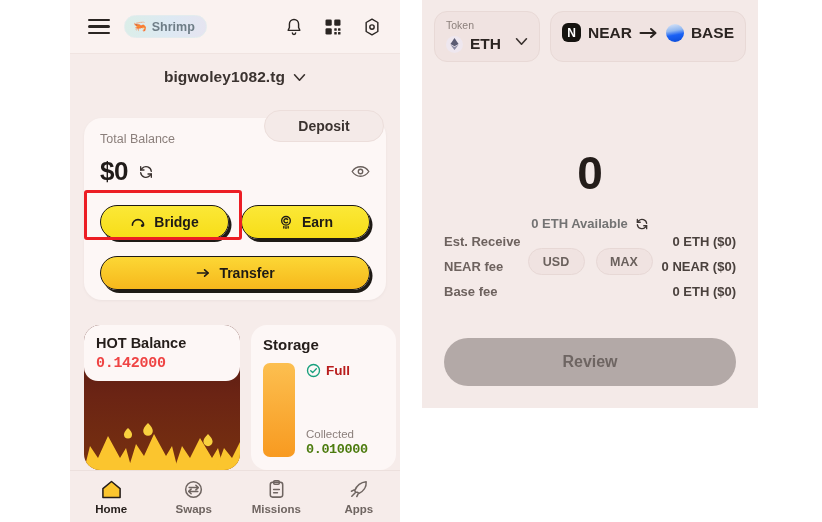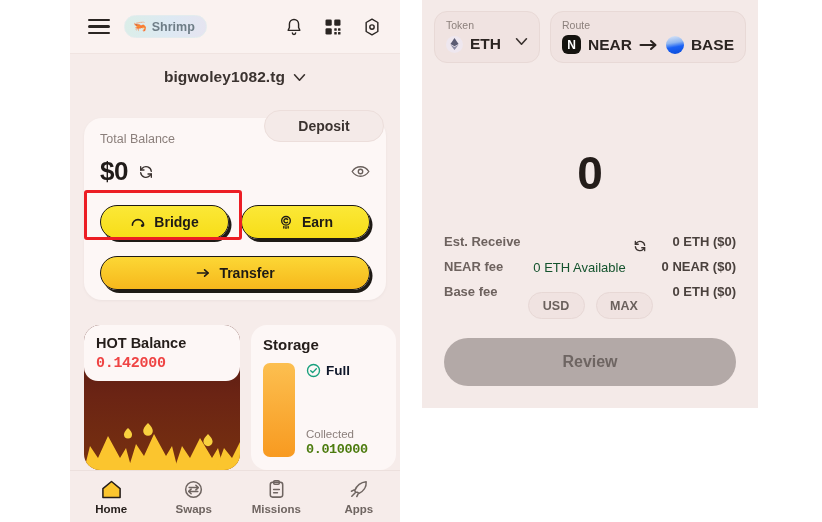--- a/index.html
+++ b/index.html
@@ -98,21 +98,21 @@
     width:145px; height:145px; border-radius:16px; background:#fdf7f6;
     padding:11px 12px; position:relative;
   }
   .st-title { font-size:15px; font-weight:800; color:#241d1a; }
   .st-body { display:flex; gap:11px; margin-top:10px; }
   .st-bar { width:32px; height:94px; border-radius:7px;
     background: linear-gradient(180deg,#fcbf50 0%,#f89a20 100%); flex:none; }
   .st-right { flex:1; display:flex; flex-direction:column; }
   .full-row { display:flex; align-items:center; gap:5px; }
   .check-ic { width:15px; height:15px; }
-  .full-txt { font-size:13.5px; font-weight:800; color:#0f172a; }
+  .full-txt { font-size:13.5px; font-weight:800; color:#b91c1c; }
   .coll-lab { font-size:11.5px; color:#8b7f7b; margin-top:auto; font-weight:500; }
   .coll-val { font-size:13.5px; font-weight:700; color:#4d7c0f; margin-top:2px;
     font-family:"Liberation Mono", monospace; letter-spacing:-.4px; }
 
   
   .bottomnav {
     position:absolute; left:0; bottom:0; width:100%; height:52px;
     background:#f6ecea; border-top:1px solid #ece0dd;
     display:flex; align-items:center;
   }
@@ -146,21 +146,21 @@
   .arrow-ic { width:20px; height:12px; }
   .base-ic { width:18px; height:18px; border-radius:50%; flex:none;
     background: linear-gradient(170deg,#dfe8f7 0%,#8fb6f0 38%,#1a61f5 60%,#0b4bd6 100%); }
 
   .amount-zone {
     position:absolute; left:0; top:150px; width:100%;
     display:flex; flex-direction:column; align-items:center;
   }
   .big-amt { font-size:46px; font-weight:800; color:#241d1a; line-height:1; }
   .avail-row { display:flex; align-items:center; gap:7px; margin-top:20px; }
-  .avail-txt { font-size:13px; font-weight:400; color:#14532d;margin-top:44px; }
+  .avail-txt { font-size:13px; font-weight:700; color:#737373; }
   .pill-row { display:flex; gap:11px; margin-top:17px; }
   .pill { width:57px; height:27px; border-radius:14px;
     background:#f0e3e1; border:1px solid #e7d8d5;
     display:flex; align-items:center; justify-content:center;
     font-size:12.5px; font-weight:700; color:#6b615d; cursor:pointer; }
 
   .fees { position:absolute; left:22px; right:22px; bottom:104px; }
   .feerow { display:flex; justify-content:space-between; align-items:center;
     padding: 5px 0; }
   .fee-k { font-size:13px; color:#6d625e; font-weight:600; }
@@ -359,21 +359,20 @@
             </svg>
           </span>
           <span class="sel-val">ETH</span>
         </div>
         <svg class="chev-sel" viewBox="0 0 14 10" fill="none" stroke="#3b3330" stroke-width="1.8">
           <path d="M1.5 2 L7 8 L12.5 2" stroke-linecap="round" stroke-linejoin="round"></path>
         </svg>
       </div>
 
       <div class="sel-box sel-route">
-        <div class="sel-label">Route</div>
         <div class="sel-main">
           <span class="near-ic">N</span>
           <span class="sel-val">NEAR</span>
           <svg class="arrow-ic" viewBox="0 0 20 12" fill="none" stroke="#2b2421" stroke-width="2">
             <path d="M1.5 6h14" stroke-linecap="round"></path>
             <path d="M12 2l4.5 4-4.5 4" stroke-linecap="round" stroke-linejoin="round"></path>
           </svg>
           <span class="base-ic"></span>
           <span class="sel-val">BASE</span>
         </div>

